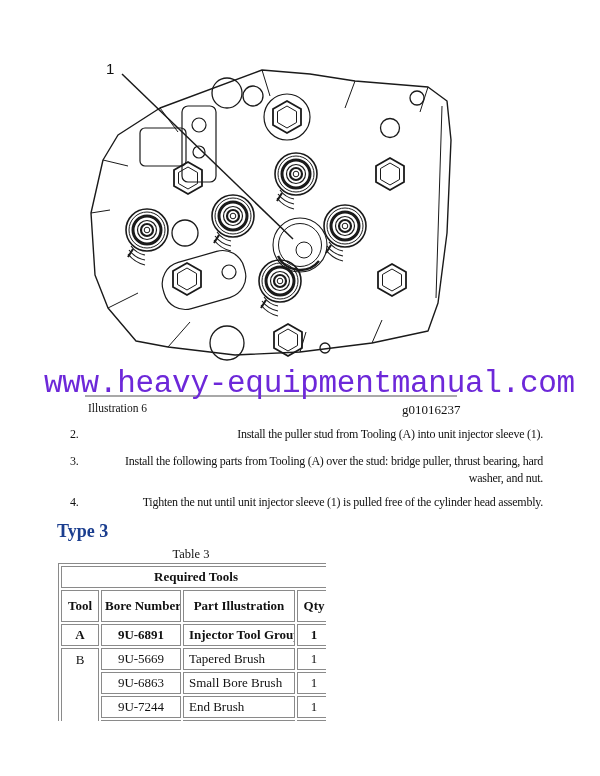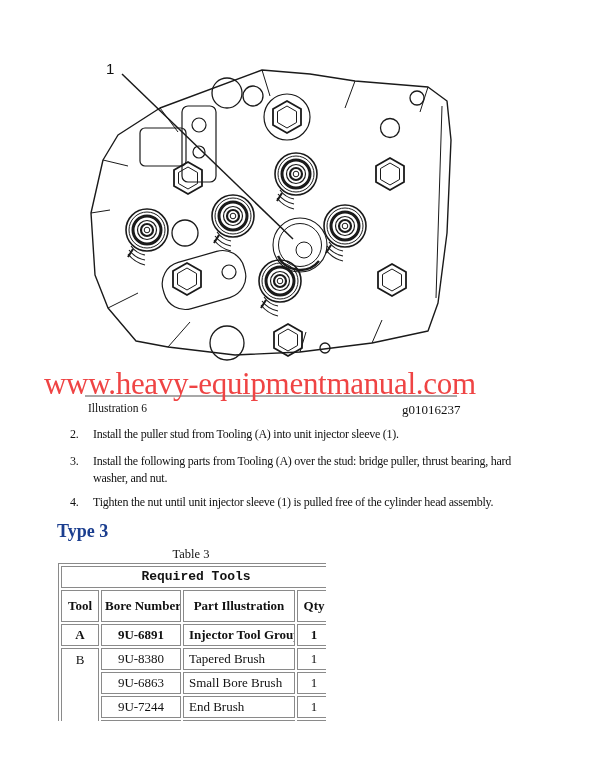--- a/index.html
+++ b/index.html
@@ -5,46 +5,46 @@
   html,body{margin:0;padding:0;background:#ffffff;}
   #page{position:relative;width:600px;height:776px;background:#ffffff;overflow:hidden;
         font-family:"Liberation Serif", serif;color:#111;}
 
   
   .illus{position:absolute;left:82px;top:50px;width:378px;height:318px;}
   .illus svg{display:block;}
 
   
   .watermark{position:absolute;left:44px;top:366px;z-index:3;
-             font-family:Liberation Serif, serif;font-size:31px;font-weight:400;
-             color:#ef4444;white-space:nowrap;letter-spacing:-0.3px;}
+             font-family:Liberation Mono, monospace;font-size:31px;font-weight:400;
+             color:#6d28d9;white-space:nowrap;letter-spacing:-0.3px;}
 
   
   .illus-rule{position:absolute;left:85px;top:395px;width:372px;height:2px;background:#a8a8a8;z-index:1;}
 
   
   .cap-left{position:absolute;left:88px;top:402px;font-size:11.5px;}
   .cap-right{position:absolute;left:402px;top:402px;font-size:13px;}
 
   
   .step{position:absolute;left:70px;display:flex;font-size:12px;line-height:17px;letter-spacing:-0.25px;}
   .step .num{width:16px;flex:0 0 16px;margin-right:7px;text-align:left;}
-  .step .txt{width:450px;}
+  .step .txt{width:450px;text-align:right;}
   #step-0{top:426px;} #step-1{top:453px;} #step-2{top:494px;}
 
   
   .type-heading{position:absolute;left:57px;top:521px;font-size:18px;font-weight:bold;color:#1b3e8f;text-align:center;}
 
   
   .table-caption{position:absolute;left:58px;top:547px;width:266px;text-align:center;font-size:12.5px;}
   .table-wrap{position:absolute;left:58px;top:563px;width:268px;height:158px;overflow:hidden;}
   table.tools{border-collapse:separate;border-spacing:2px;border:1px solid #8a8a8a;
               width:264px;table-layout:fixed;background:#fff;}
   table.tools th, table.tools td{border:1px solid #8a8a8a;font-size:13px;overflow:hidden;white-space:nowrap;}
-  th.tbl-title{font-weight:bold;text-align:center;line-height:16px;padding:2px 4px;font-family:Liberation Mono, monospace;}
+  th.tbl-title{font-weight:bold;text-align:center;line-height:16px;padding:2px 4px;}
   tr.head-row th{font-weight:bold;text-align:center;line-height:18px;padding:6px 3px;}
   td{line-height:16px;padding:2px 5px;}
   td.c{text-align:center;}
   td.l{text-align:left;}
   tr.row-bold td{font-weight:bold;}
   td.span-cell{vertical-align:top;text-align:center;padding-top:3px;}
 </style>
 </head>
 <body>
 
@@ -180,21 +180,21 @@
         <th>Qty</th>
       </tr>
       <tr class="row-bold">
         <td class="c">A</td>
         <td class="c">9U-6891</td>
         <td class="l">Injector Tool Group</td>
         <td class="c">1</td>
       </tr>
       <tr>
         <td class="span-cell" rowspan="4">B</td>
-        <td class="c">9U-8380</td>
+        <td class="c">9U-5669</td>
         <td class="l">Tapered Brush</td>
         <td class="c">1</td>
       </tr>
       <tr>
         <td class="c">9U-6863</td>
         <td class="l">Small Bore Brush</td>
         <td class="c">1</td>
       </tr>
       <tr>
         <td class="c">9U-7244</td>

